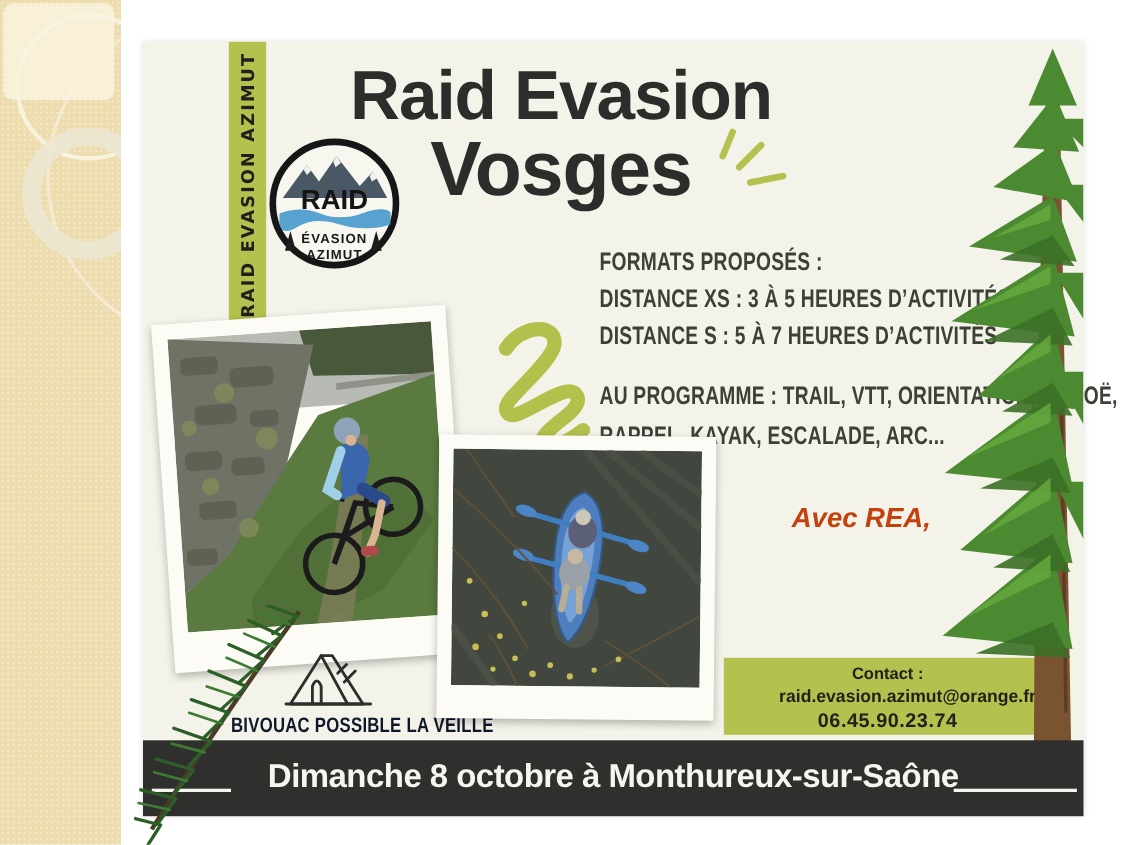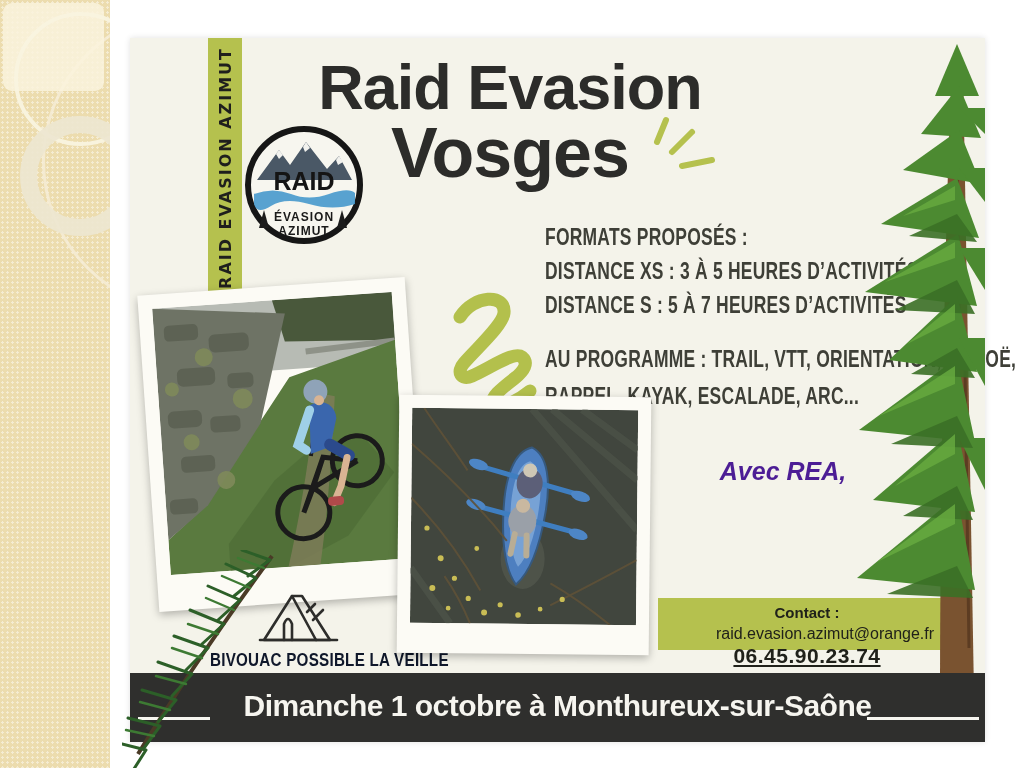--- a/index.html
+++ b/index.html
@@ -49,31 +49,31 @@
   .programme .cond{line-height:37px;}
 
   .squiggle{position:absolute;left:300px;top:253px;z-index:2;}
 
   .polaroid{position:absolute;background:#fcfbf5;box-shadow:0 3px 8px rgba(0,0,0,.28);}
   .photo-bike{left:18px;top:248px;padding:14px 14px 36px;transform:rotate(-4deg);z-index:2;}
   .photo-kayak{left:268px;top:358px;padding:13px 13px 30px;transform:rotate(.6deg);z-index:3;}
   .polaroid svg{display:block;}
 
   .slogan{position:absolute;left:528px;top:416px;width:250px;text-align:center;z-index:2;
-    font-weight:700;font-style:italic;font-size:25px;line-height:35px;color:#4c1d95;}
+    font-weight:700;font-style:italic;font-size:25px;line-height:35px;color:#c2410c;}
 
   .tent{position:absolute;left:128px;top:550px;z-index:2;}
   .bivouac{position:absolute;left:55px;top:606px;width:250px;text-align:center;z-index:2;color:#0f172a;}
   .bivouac .cond{transform:scaleX(.8);transform-origin:50% 50%;font-size:19px;}
 
-  .contact{position:absolute;left:528px;top:560px;width:298px;height:52px;z-index:4;
+  .contact{position:absolute;left:528px;top:560px;width:298px;height:70px;z-index:4;
     background:var(--accent,#b5c14e);text-align:center;color:#20211a;padding-top:5px;box-sizing:border-box;}
   .contact .c1{font-weight:800;font-size:15px;line-height:20px;}
-  .contact .c2{font-weight:400;font-size:16px;line-height:21px;padding-left:36px;}
-  .contact .c3{font-weight:800;font-size:21px;line-height:23px;letter-spacing:.5px;text-decoration:underline;}
+  .contact .c2{font-weight:700;font-size:16px;line-height:21px;padding-left:36px;}
+  .contact .c3{font-weight:800;font-size:18px;line-height:23px;letter-spacing:.5px;}
 
   .tree{position:absolute;left:725px;top:0;z-index:5;}
 
   .footer{position:absolute;left:0;top:635px;width:855px;height:69px;z-index:6;
     background:var(--dark,#2f2f2d);}
   .footer .date{position:absolute;left:0;right:0;top:0;text-align:center;color:#f6f5ef;
     font-weight:800;font-size:30px;line-height:66px;letter-spacing:-.5px;}
   .u-line{position:absolute;height:3px;background:#f6f5ef;top:44px;}
   .u-left{left:8px;width:72px;}
   .u-right{left:737px;width:112px;}
@@ -290,21 +290,21 @@
         <polygon points="100,204 30,244 100,220"></polygon>
         <polygon points="100,266 52,306 100,282"></polygon>
         <polygon points="100,328 24,378 100,346"></polygon>
         <polygon points="100,396 40,448 100,416"></polygon>
         <polygon points="100,466 22,524 100,486"></polygon>
       </g>
     </svg>
 
     <div class="footer">
       <div class="u-line u-left"></div>
-      <div class="date">Dimanche 1 octobre à Monthureux-sur-Saône</div>
+      <div class="date">Dimanche 8 octobre à Monthureux-sur-Saône</div>
       <div class="u-line u-right"></div>
     </div>
 
     <svg class="branch" width="160" height="230" viewBox="0 0 160 230">
       <path d="M150,6 C112,58 64,126 16,204" stroke="#4a3a26" stroke-width="4" fill="none"></path>
       <path d="M148,10 L120,0 M148,10 L126,26 M134,28 L104,14 M134,28 L112,46 M118,50 L86,36
                M118,50 L96,70 M102,74 L68,60 M102,74 L80,94 M86,98 L52,86 M86,98 L64,120
                M70,124 L36,112 M70,124 L50,146 M54,150 L20,140 M54,150 L36,172 M38,176 L6,168
                M38,176 L22,198 M24,200 L0,194 M24,200 L10,222" stroke="#2c5f28" stroke-width="3" fill="none" stroke-linecap="round"></path>
       <path d="M142,18 L116,8 M128,38 L100,26 M112,60 L84,48 M96,84 L66,74 M80,108 L50,98

